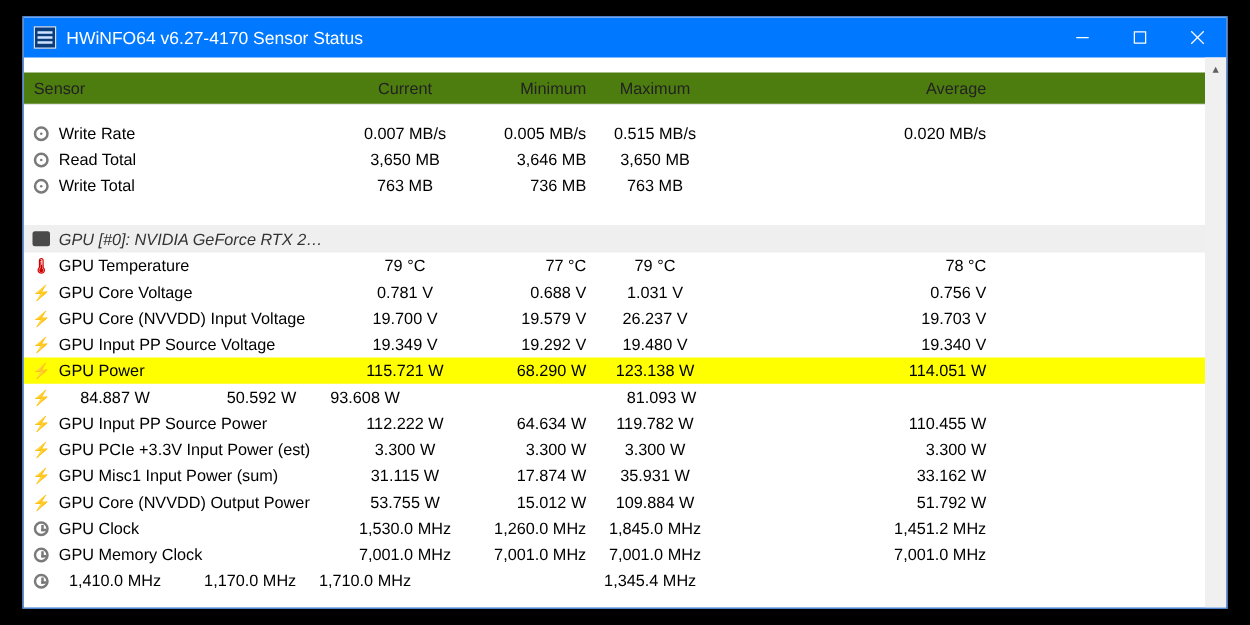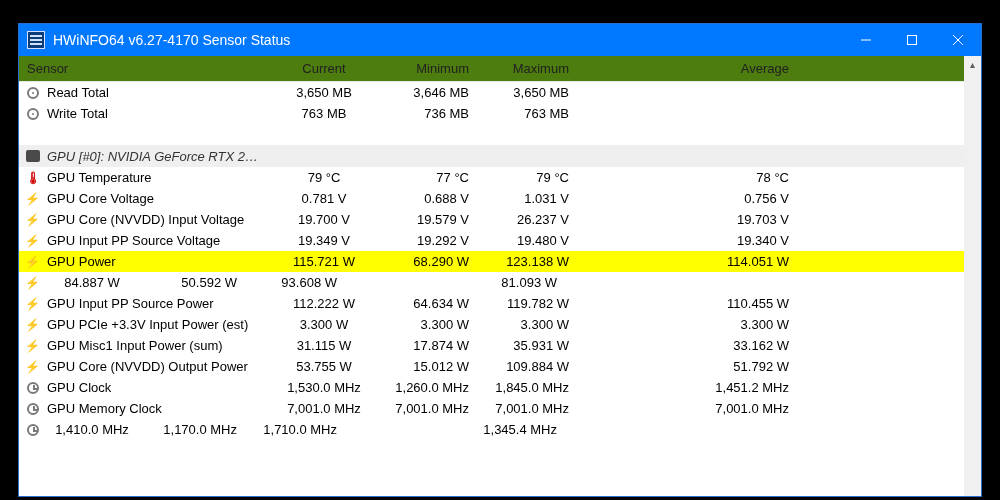--- a/index.html
+++ b/index.html
@@ -10,29 +10,30 @@
     font-size: 13px;
     color: #000;
     width: 1000px;
     height: 500px;
     overflow: hidden;
     position: relative;
   }
   .window {
     position: absolute;
     left: 18px;
-    top: 23px;
+    top: 13px;
     width: 964px;
     height: 474px;
     background: #fff;
     border: 1px solid #2a6fce;
     box-shadow: 0 0 8px rgba(0,0,0,0.6);
     display: flex;
     flex-direction: column;
     overflow: hidden;
+    gap: 12px;
   }
   
   .titlebar {
     height: 32px;
     background: #0078ff;
     color: #fff;
     display: flex;
     align-items: center;
     font-size: 14px;
   }
@@ -70,21 +71,21 @@
     align-items: center;
     height: 26px;
     background: #4d7c0f;
     border-bottom: 1px solid #e5e5e5;
     color: #222;
   }
   .col { overflow: hidden; white-space: nowrap; }
   .col-sensor { width: 260px; padding-left: 8px; text-align: left; }
   .col-cur    { width: 100px; text-align: center; padding-right: 10px; }
   .col-min    { width: 100px; text-align: right; padding-right: 10px; }
-  .col-max    { width: 100px; text-align: right; padding-right: 10px; }
+  .col-max    { width: 100px; text-align: center; padding-right: 10px; }
   .col-avg    { width: 220px; text-align: right; padding-right: 10px; }
   .scrollgutter {
     position: absolute;
     right: 0;
     top: 32px;
     bottom: 0;
     width: 17px;
     background: #f0f0f0;
     display: flex;
     flex-direction: column;
@@ -216,20 +217,30 @@
     <div class="col col-min">Minimum</div>
     <div class="col col-max">Maximum</div>
     <div class="col col-avg">Average</div>
   </div>
 
   <div class="rows" id="rows">
       <div class="row">
         <span class="icon">
           <span class="ic-disk"></span>
         </span>
+        <span class="sensor-label">Write Rate</span>
+        <span class="col col-cur">0.007 MB/s</span>
+        <span class="col col-min">0.005 MB/s</span>
+        <span class="col col-max">0.515 MB/s</span>
+        <span class="col col-avg">0.020 MB/s</span>
+      </div>
+      <div class="row">
+        <span class="icon">
+          <span class="ic-disk"></span>
+        </span>
         <span class="sensor-label">Read Total</span>
         <span class="col col-cur">3,650 MB</span>
         <span class="col col-min">3,646 MB</span>
         <span class="col col-max">3,650 MB</span>
         <span class="col col-avg"></span>
       </div>
       <div class="row">
         <span class="icon">
           <span class="ic-disk"></span>
         </span>

